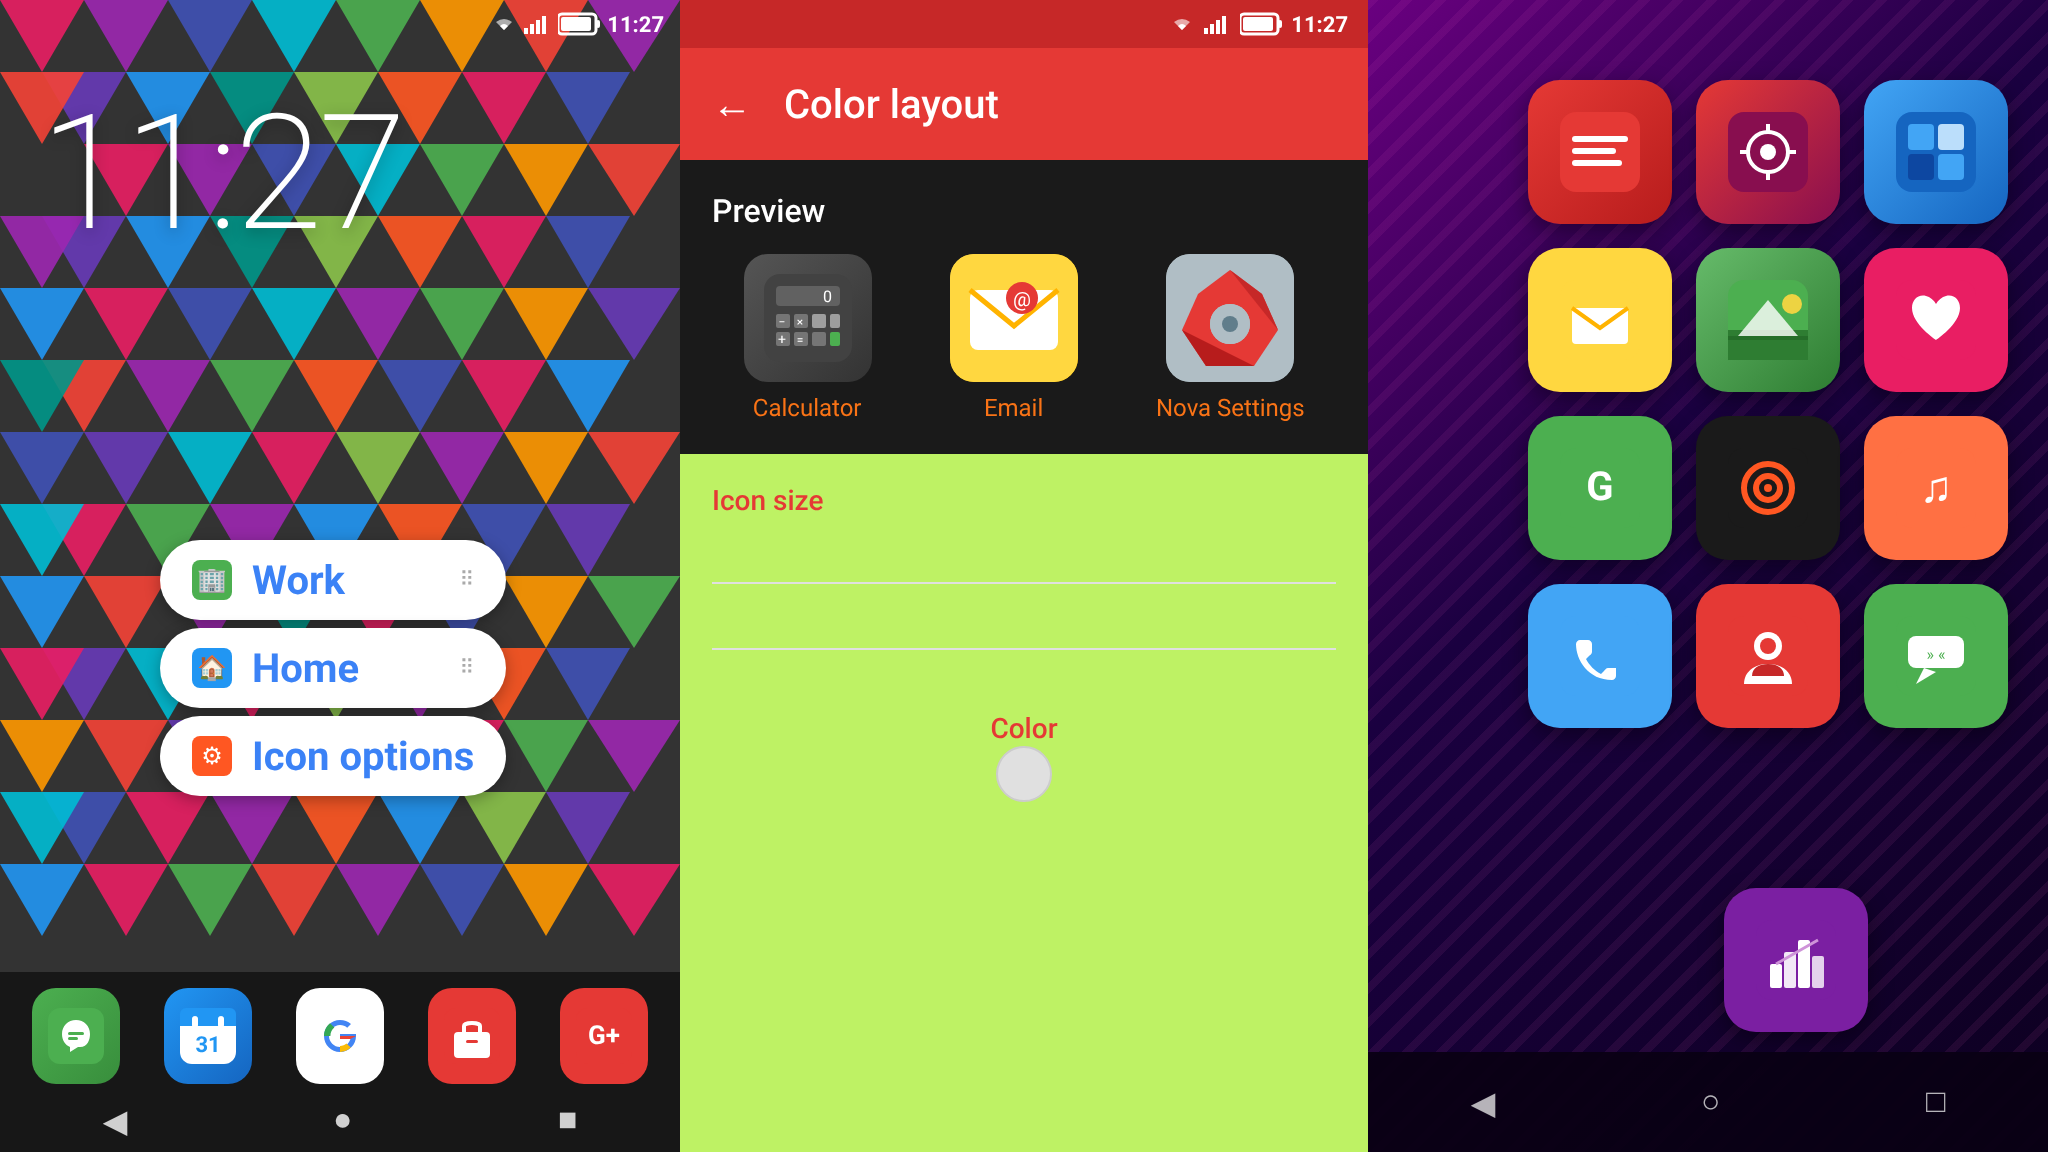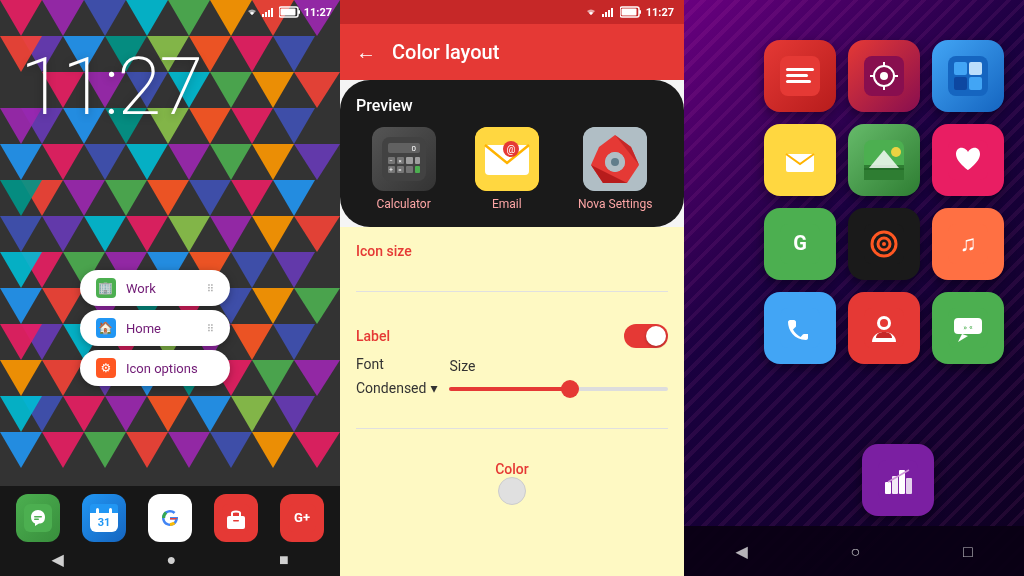--- a/index.html
+++ b/index.html
@@ -86,23 +86,24 @@
       display: flex;
       align-items: center;
       justify-content: center;
       font-size: 12px;
       flex-shrink: 0;
     }
     .menu-icon.green { background: #4CAF50; color: white; }
     .menu-icon.blue { background: #2196F3; color: white; }
     .menu-icon.orange { background: #FF5722; color: white; }
     .menu-label {
-      font-size: 13px;
-      color: #701a75;
+      font-size: 20px;
+      color: #3b82f6;
       flex: 1;
+      font-weight: bold;
     }
     .menu-dots {
       color: #aaa;
       font-size: 10px;
     }
 
     .maps-icon-container {
       position: absolute;
       bottom: 110px;
       left: 200px;
@@ -204,21 +205,20 @@
     }
     .header-title {
       color: white;
       font-size: 20px;
       font-weight: 500;
     }
 
     .preview-section {
       background: #1a1a1a;
       padding: 16px;
-      border-radius: 30px;
     }
     .preview-label {
       color: white;
       font-size: 16px;
       font-weight: 500;
       margin-bottom: 12px;
     }
     .preview-icons {
       display: flex;
       gap: 8px;
@@ -234,32 +234,32 @@
       width: 64px;
       height: 64px;
       border-radius: 12px;
       display: flex;
       align-items: center;
       justify-content: center;
       font-size: 28px;
       overflow: hidden;
     }
     .preview-name {
-      color: #fca5a5;
+      color: #f97316;
       font-size: 12px;
     }
 
     .settings-body {
       flex: 1;
       padding: 16px;
       display: flex;
       flex-direction: column;
       gap: 32px;
       overflow-y: auto;
-      background: #fef9c3;
+      background: #bef264;
     }
     .setting-row {
       display: flex;
       flex-direction: column;
       gap: 8px;
     }
     .setting-label {
       color: #E53935;
       font-size: 14px;
       font-weight: 500;
@@ -788,44 +788,20 @@
   </div>
 
   <div class="settings-body">
 
     <div class="setting-row">
       <span class="setting-label">Icon size</span>
     </div>
 
     <div class="divider"></div>
 
-    <div class="setting-row">
-      <div class="label-row">
-        <span class="setting-label">Label</span>
-        <div class="toggle">
-          <div class="toggle-knob"></div>
-        </div>
-      </div>
-      <div class="font-row">
-        <div class="font-col">
-          <span class="font-col-label">Font</span>
-          <div class="font-select">
-            <span>Condensed</span>
-            <span>▾</span>
-          </div>
-        </div>
-        <div class="size-slider-container">
-          <span class="font-col-label">Size</span>
-          <div class="size-track">
-            <div class="size-fill" style="width:55%"></div>
-            <div class="size-thumb" style="left:calc(55% - 9px)"></div>
-          </div>
-        </div>
-      </div>
-    </div>
 
     <div class="divider"></div>
 
     <div class="color-row">
       <span class="setting-label">Color</span>
       <div class="color-circle"></div>
     </div>
   </div>
 </div>
 

